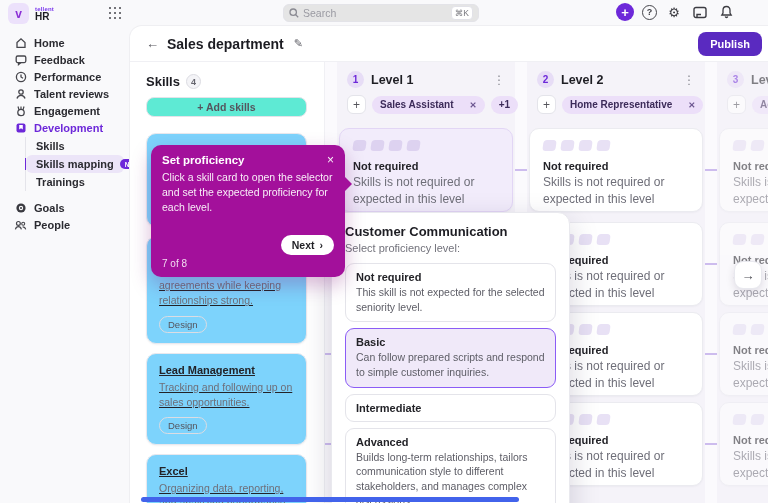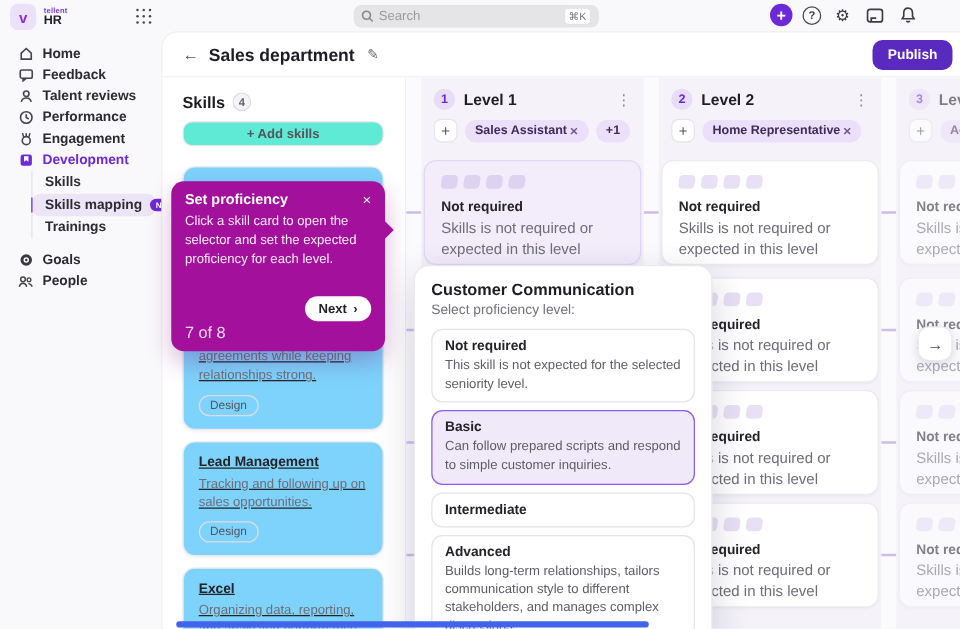--- a/index.html
+++ b/index.html
@@ -63,42 +63,42 @@
   .board { position:absolute; left:195px; top:36px; right:0; bottom:0; background:#fbfafd; overflow:hidden; }
   .strip { position:absolute; top:0; bottom:0; width:178px; background:#f5f3f9; }
   .strip.s1 { left:12px; } .strip.s2 { left:202px; } .strip.s3 { left:392px; }
   .col-head { padding:9px 10px 0 10px; }
   .ch-row { display:flex; align-items:center; gap:7px; }
   .lvl-badge { width:17px; height:17px; border-radius:50%; background:#e7ddf6; color:var(--accent,#6d28d9); font-size:10px; font-weight:700; display:flex; align-items:center; justify-content:center; flex:none; }
   .lvl-title { font-size:12.5px; font-weight:800; color:#1e1e24; }
   .kebab { margin-left:auto; color:#8a8a92; font-size:12px; cursor:pointer; }
   .chips-row { margin-top:7px; display:flex; align-items:center; gap:6px; }
   .mini-plus { width:19px; height:19px; border:1px solid #e4e4ea; border-radius:6px; background:#fff; color:#55555c; font-size:12px; display:flex; align-items:center; justify-content:center; cursor:pointer; flex:none; }
-  .chip { background:var(--chip-bg,#ecdff9); border-radius:12px; padding:3.5px 8px; font-size:10px; font-weight:600; color:#3c2b59; display:flex; align-items:center; gap:2px; cursor:pointer; white-space:nowrap;justify-content:flex-end; }
+  .chip { background:var(--chip-bg,#ecdff9); border-radius:12px; padding:3.5px 8px; font-size:10px; font-weight:600; color:#3c2b59; display:flex; align-items:center; gap:16px; cursor:pointer; white-space:nowrap;justify-content:flex-end; }
   .chip .x { font-size:8.5px; color:#6b5590; }
   .cell { position:absolute; left:2px; right:2px; height:84px; background:#fff; border:1px solid #ebebf0; border-radius:10px; box-shadow:0 1px 2px rgba(20,20,40,.04); padding:11px 13px; cursor:pointer; }
   .cell.r1 { top:66px; } .cell.r2 { top:160px; } .cell.r3 { top:250px; } .cell.r4 { top:340px; }
   .cell.selected { background:var(--selected-bg,#f2ecfb); border-color:#e2d6f5; }
   .pips { display:flex; gap:5px; }
   .pip { width:13px; height:11px; border-radius:3.5px; background:#e8e1f5; transform:skewX(-8deg); }
   .cell.selected .pip { background:#ddd2f0; }
   .cell-title { margin-top:9px; font-size:11px; font-weight:700; color:#232328; }
   .cell-desc { margin-top:2px; font-size:12px; color:#6e6e78; line-height:1.4; }
   .faded { opacity:.55; }
   .connector { position:absolute; width:12px; height:1.5px; background:#cdbcee; }
 
   
-  .coach { position:absolute; left:137px; top:145px; width:171px; background:var(--tooltip,#a3109b); border-radius:10px; padding:9px 11px 8px 11px; color:#fff; z-index:50; box-shadow:0 8px 20px rgba(120,0,110,.28); }
+  .coach { position:absolute; left:151px; top:145px; width:194px; background:var(--tooltip,#a3109b); border-radius:10px; padding:9px 11px 8px 11px; color:#fff; z-index:50; box-shadow:0 8px 20px rgba(120,0,110,.28); }
   .coach::after { content:""; position:absolute; right:-7px; top:31px; border-top:8px solid transparent; border-bottom:8px solid transparent; border-left:8px solid var(--tooltip,#a3109b); }
   .coach-title-row { display:flex; align-items:flex-start; }
   .coach-title { font-size:11.5px; font-weight:800; }
   .coach-close { margin-left:auto; font-size:12px; line-height:1; cursor:pointer; color:#fff; opacity:.95; }
   .coach-body { margin-top:4px; font-size:10.5px; line-height:1.42; color:rgba(255,255,255,.93); }
   .coach-footer { margin-top:7px; display:flex; align-items:center; }
-  .coach-progress { font-size:13px; color:rgba(255,255,255,.85);margin-top:36px; }
+  .coach-progress { font-size:10px; color:rgba(255,255,255,.85);margin-top:36px; }
   .coach-next { margin-left:auto; background:#fff; color:#1f1f24; border:0; border-radius:13px; padding:4px 11px; font-size:10.5px; font-weight:700; cursor:pointer; display:flex; align-items:center; gap:5px; font-family:"Liberation Sans",sans-serif; }
 
   
   .popover { position:absolute; left:331px; top:212px; width:239px; background:#fff; border:1px solid #e9e9ee; border-radius:12px; box-shadow:0 10px 30px rgba(30,20,60,.18); padding:11px 13px 12px 13px; z-index:40; }
   .pop-title { font-size:13px; font-weight:800; color:#1d1d23; }
   .pop-sub { margin-top:3px; font-size:11px; color:#72727b; }
   .pop-opts { margin-top:9px; display:flex; flex-direction:column; gap:6px; }
   .opt { border:1px solid #e4e4ea; border-radius:9px; padding:7px 10px; cursor:pointer; background:#fff; }
   .opt.selected { background:#f0e9f9; border:1.3px solid var(--selected-border,#8b5cf6); }
   .opt-title { font-size:11px; font-weight:700; color:#232328; }
@@ -173,34 +173,34 @@
         <svg width="12" height="12" viewBox="0 0 12 12">
           <rect x="1.2" y="2" width="9.6" height="6.6" rx="1.5" fill="none" stroke="#46464c" stroke-width="1.3"></rect>
           <path d="M3.5 8.6 L3.5 10.6 L6 8.6" fill="none" stroke="#46464c" stroke-width="1.3"></path>
         </svg>
       </span>
     <span>Feedback</span>
   </div>
   <div class="nav-item">
     <span class="ni">
         <svg width="12" height="12" viewBox="0 0 12 12">
+          <circle cx="6" cy="6" r="4.6" fill="none" stroke="#46464c" stroke-width="1.3"></circle>
+          <path d="M6 3.4 L6 6 L8 7.2" fill="none" stroke="#46464c" stroke-width="1.3"></path>
+        </svg>
+      </span>
+    <span>Performance</span>
+  </div>
+  <div class="nav-item">
+    <span class="ni">
+        <svg width="12" height="12" viewBox="0 0 12 12">
           <circle cx="6" cy="4" r="2.2" fill="none" stroke="#46464c" stroke-width="1.3"></circle>
           <path d="M2 10.5 C2.6 8.3 4.2 7.4 6 7.4 C7.8 7.4 9.4 8.3 10 10.5" fill="none" stroke="#46464c" stroke-width="1.3"></path>
         </svg>
       </span>
     <span>Talent reviews</span>
-  </div>
-  <div class="nav-item">
-    <span class="ni">
-        <svg width="12" height="12" viewBox="0 0 12 12">
-          <circle cx="6" cy="6" r="4.6" fill="none" stroke="#46464c" stroke-width="1.3"></circle>
-          <path d="M6 3.4 L6 6 L8 7.2" fill="none" stroke="#46464c" stroke-width="1.3"></path>
-        </svg>
-      </span>
-    <span>Performance</span>
   </div>
   <div class="nav-item">
     <span class="ni">
         <svg width="12" height="12" viewBox="0 0 12 12">
           <circle cx="6" cy="7.5" r="3.2" fill="none" stroke="#46464c" stroke-width="1.3"></circle>
           <path d="M4 4.8 L3 1.5 M8 4.8 L9 1.5 M6 4.3 L6 1.5" stroke="#46464c" stroke-width="1.2" fill="none"></path>
         </svg>
       </span>
     <span>Engagement</span>
   </div>

